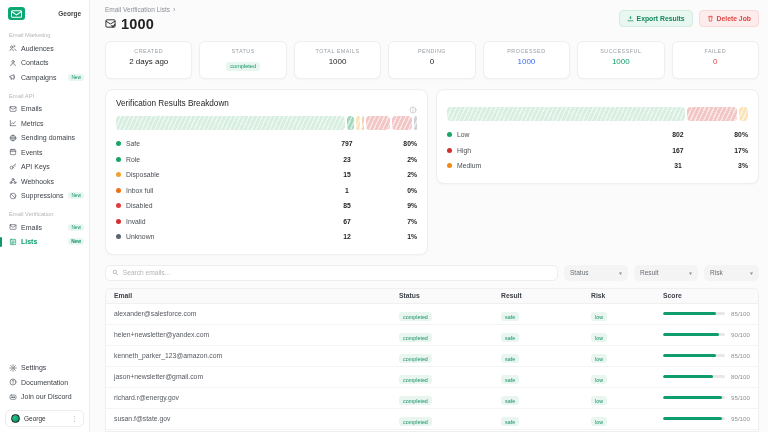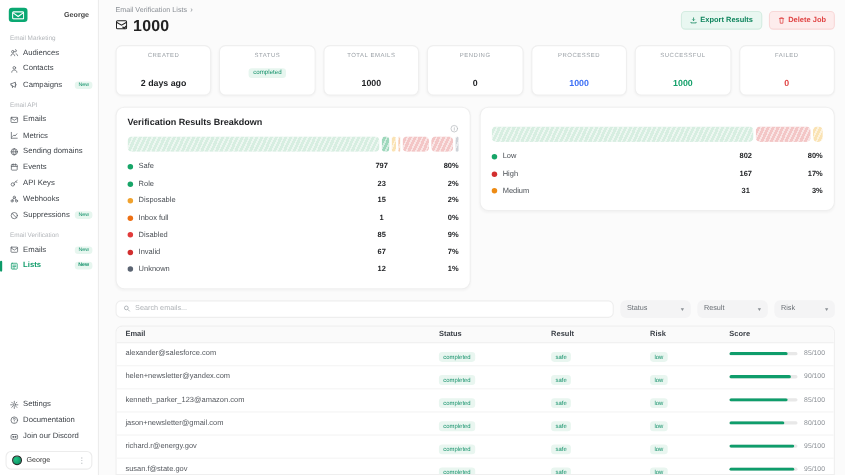--- a/index.html
+++ b/index.html
@@ -45,33 +45,33 @@
   .btn.export { background:#e9f7f1; color:#12865f; border:1px solid #d4ecе1; border:1px solid #d4ece1; }
   .btn.export svg { stroke:#12865f; }
   .btn.delete { background:#fdecec; color:#e04444; border:1px solid #f8d8d8; }
   .btn.delete svg { stroke:#e04444; }
 
   
   .stats { display:flex; gap:7px; margin-top:8px; }
   .stat-card { flex:1; background:#fff; border:1px solid #efefef; border-radius:6px;
     box-shadow:0 1px 2px rgba(0,0,0,.03); padding:6px 4px; text-align:center; }
   .stat-label { font-size:5.4px; color:#9aa0a6; letter-spacing:.5px; text-transform:uppercase; }
-  .stat-value { font-size:8px; font-weight:bold; margin-top:17px; color:#1d1f22; }
+  .stat-value { font-size:8px; font-weight:normal; margin-top:3px; color:#1d1f22; }
   .stat-value.blue { color:#3b6ef5; }
   .stat-value.green { color:#14a06a; }
   .stat-value.red { color:#e04444; }
   .stat-badge { display:inline-block; font-size:5.6px; font-weight:normal; color:#14916a;
     background:#e7f6ef; border-radius:3px; padding:1.5px 4px; margin-top:2px; }
 
   
   .panels { display:flex; gap:8px; margin-top:10px; align-items:flex-start; }
   .panel { background:#fff; border:1px solid #efefef; border-radius:8px; box-shadow:0 1px 2px rgba(0,0,0,.03);
     padding:9px 10px; flex:1; }
   .panel-head { display:flex; justify-content:space-between; align-items:center; }
-  .panel-title { font-size:8.2px; font-weight:bold; color:#1d1f22; }
+  .panel-title { font-size:8.2px; font-weight:normal; color:#1d1f22; }
   .info-ic { width:8px; height:8px; }
   .info-ic svg { width:8px; height:8px; stroke:#b6babe; }
   .stack-bar { display:flex; gap:2px; height:14px; margin-top:8px; }
   .seg { border-radius:4px; background-image:repeating-linear-gradient(115deg, rgba(255,255,255,.55) 0 1.5px, transparent 1.5px 4px); }
   .legend { margin-top:6px; }
   .legend-row { display:grid; grid-template-columns:1fr 60px 40px; align-items:center; height:15.5px; }
   .legend-name { display:flex; align-items:center; gap:5px; font-size:6.8px; color:#4a4f55; }
   .dot { width:5px; height:5px; border-radius:50%; }
   .legend-count { font-size:6.8px; font-weight:bold; color:#1d1f22; text-align:center; }
   .legend-pct { font-size:6.8px; font-weight:bold; color:#1d1f22; text-align:right; }

